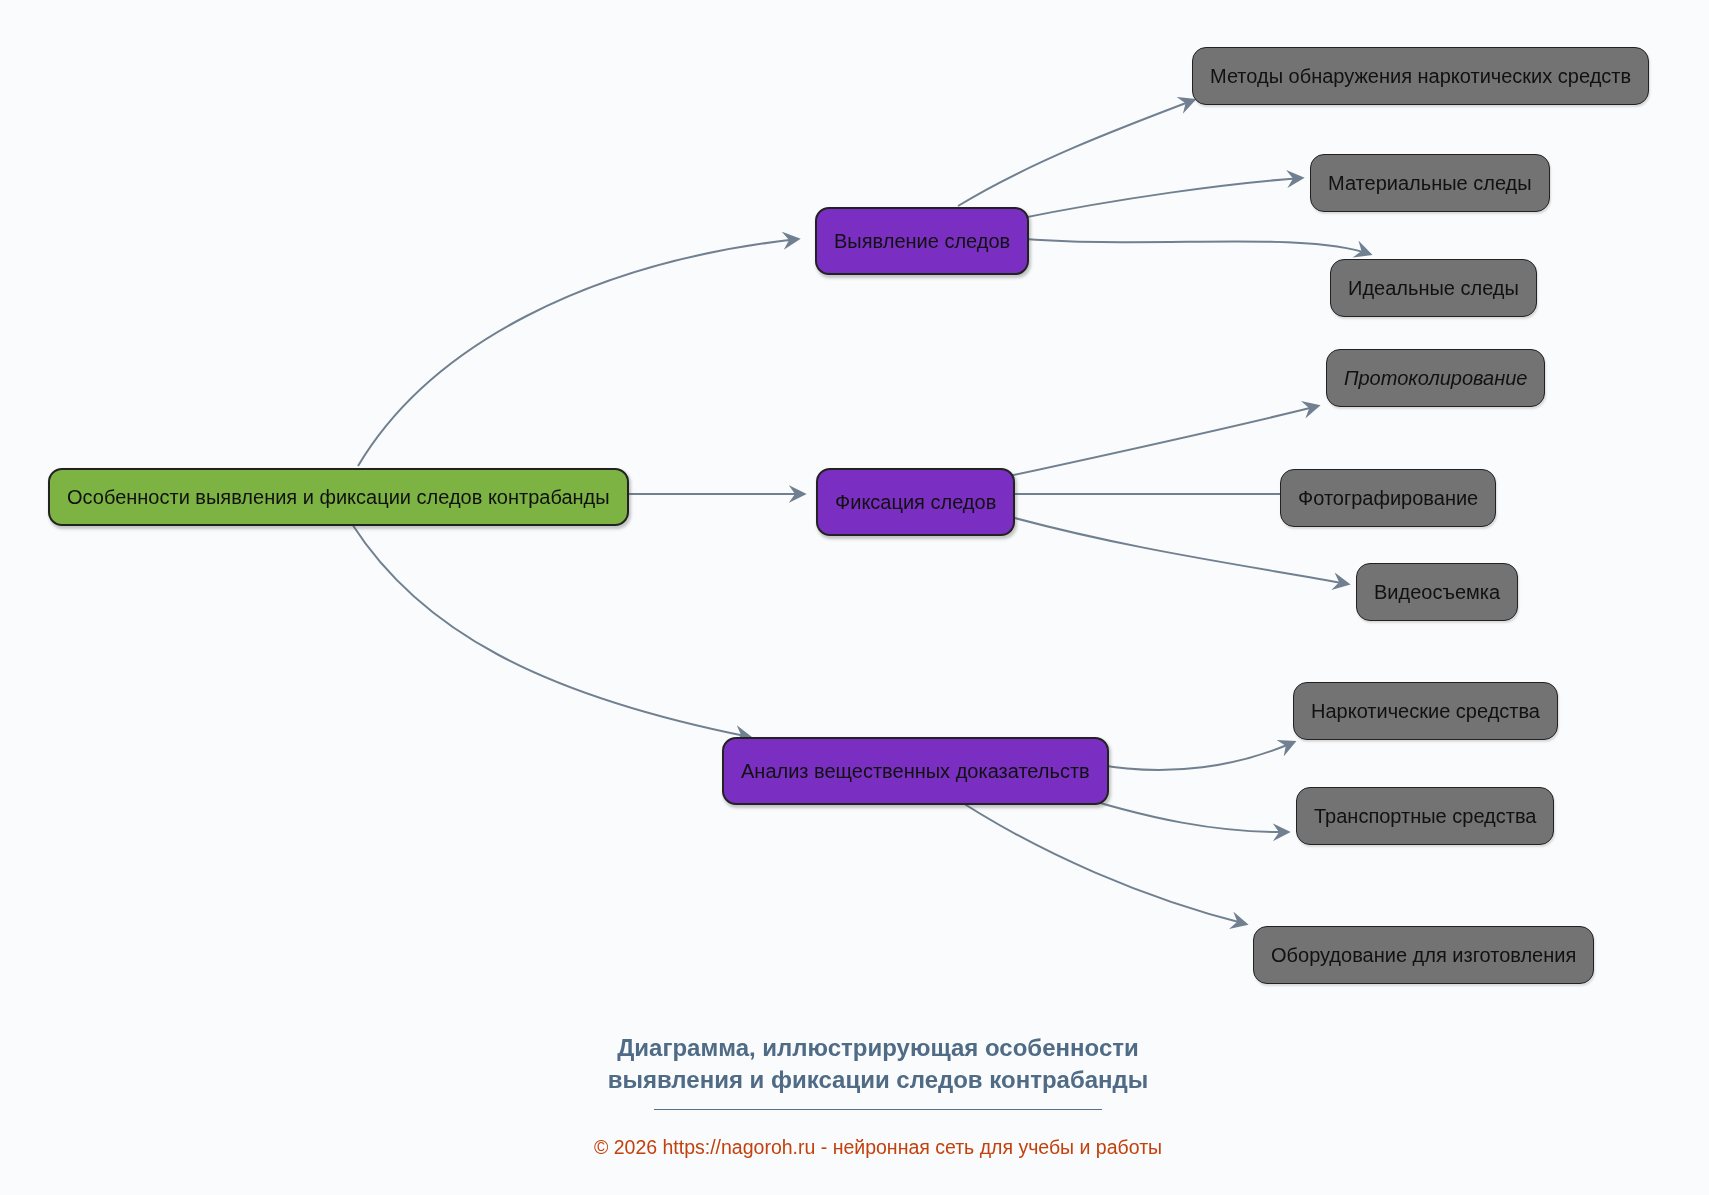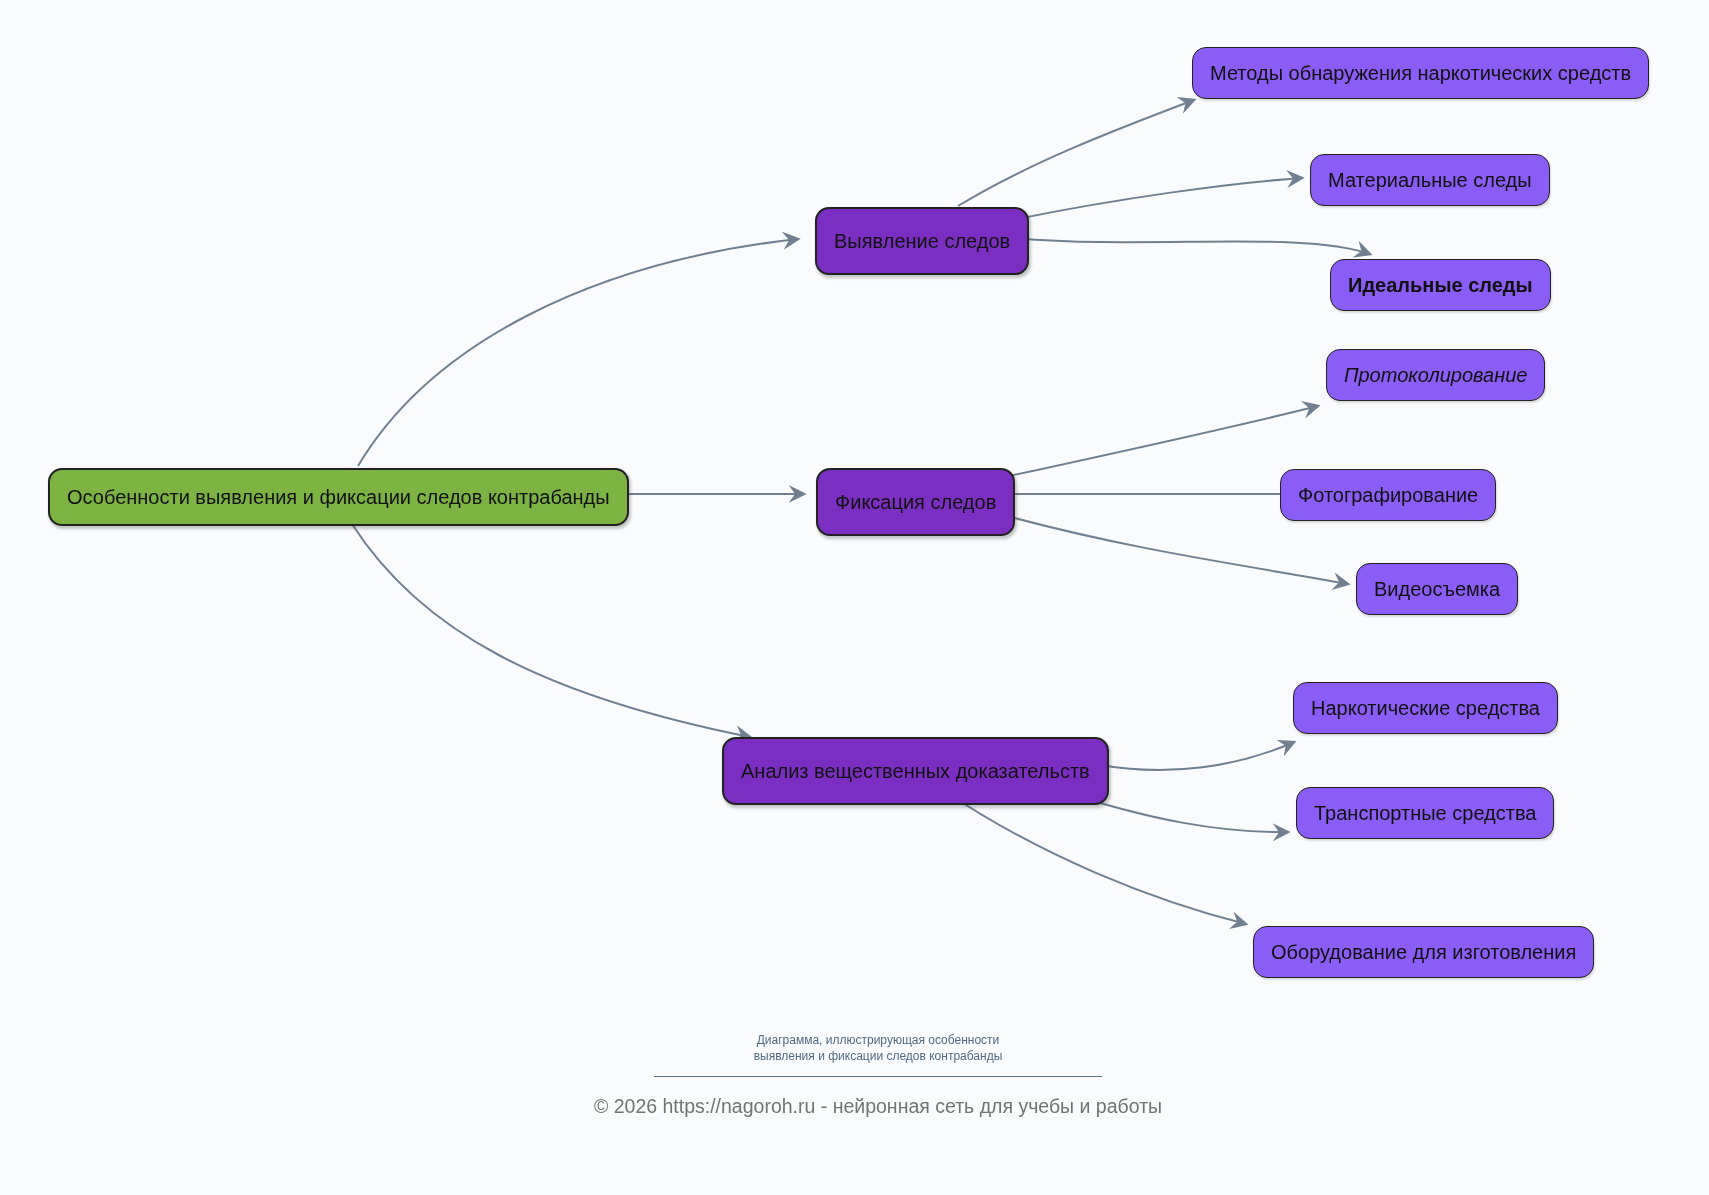--- a/index.html
+++ b/index.html
@@ -35,48 +35,48 @@
   }
   .root-node {
     background: #7cb342;
     height: 58px;
   }
   .branch-node {
     background: #7b2fc2;
     height: 68px;
   }
   .leaf-node {
-    background: #8b5cf6;
-    height: 52px;
+    background: #737373;
+    height: 58px;
     border-width: 1.8px;
     box-shadow: 1px 2px 2px rgba(90,90,90,0.20);
   }
   .footer {
     position: absolute;
     left: 578px;
     top: 1032px;
     width: 600px;
     text-align: center;
     color: #4f6b86;
   }
   .footer-caption {
-    font-weight: normal;
-    font-size: 12px;
+    font-weight: bold;
+    font-size: 24px;
     line-height: 1.35;
   }
   .footer-separator {
     width: 448px;
     margin: 12px auto 0 auto;
     border-bottom: 1.6px solid #5b7187;
   }
   .footer-copyright {
-    margin-top: 18px;
+    margin-top: 26px;
     font-size: 19.5px;
     font-weight: normal;
-    color: #737373;
+    color: #c2410c;
   }
 </style>
 </head>
 <body>
 
 <svg id="edges" viewBox="0 0 1709 1195" xmlns="http://www.w3.org/2000/svg">
   <defs>
     <marker id="arrow" viewBox="0 0 10 10" refX="8.5" refY="5" markerWidth="9" markerHeight="9" orient="auto-start-reverse">
       <path d="M0,0 L10,5 L0,10 L3.5,5 z" fill="#708090"></path>
     </marker>
@@ -102,21 +102,21 @@
 <div class="node branch-node" style="left:815px; top:207px;">Выявление следов</div>
 
 <div class="node branch-node" style="left:816px; top:468px;">Фиксация следов</div>
 
 <div class="node branch-node" style="left:722px; top:737px;">Анализ вещественных доказательств</div>
 
 <div class="node leaf-node" style="left:1192px; top:47px;">Методы обнаружения наркотических средств</div>
 
 <div class="node leaf-node" style="left:1310px; top:154px;">Материальные следы</div>
 
-<div class="node leaf-node" style="left:1330px; top:259px;font-weight:bold;">Идеальные следы</div>
+<div class="node leaf-node" style="left:1330px; top:259px;">Идеальные следы</div>
 
 <div class="node leaf-node" style="left:1326px; top:349px;font-style:italic;">Протоколирование</div>
 
 <div class="node leaf-node" style="left:1280px; top:469px;">Фотографирование</div>
 
 <div class="node leaf-node" style="left:1356px; top:563px;">Видеосъемка</div>
 
 <div class="node leaf-node" style="left:1293px; top:682px;">Наркотические средства</div>
 
 <div class="node leaf-node" style="left:1296px; top:787px;">Транспортные средства</div>

